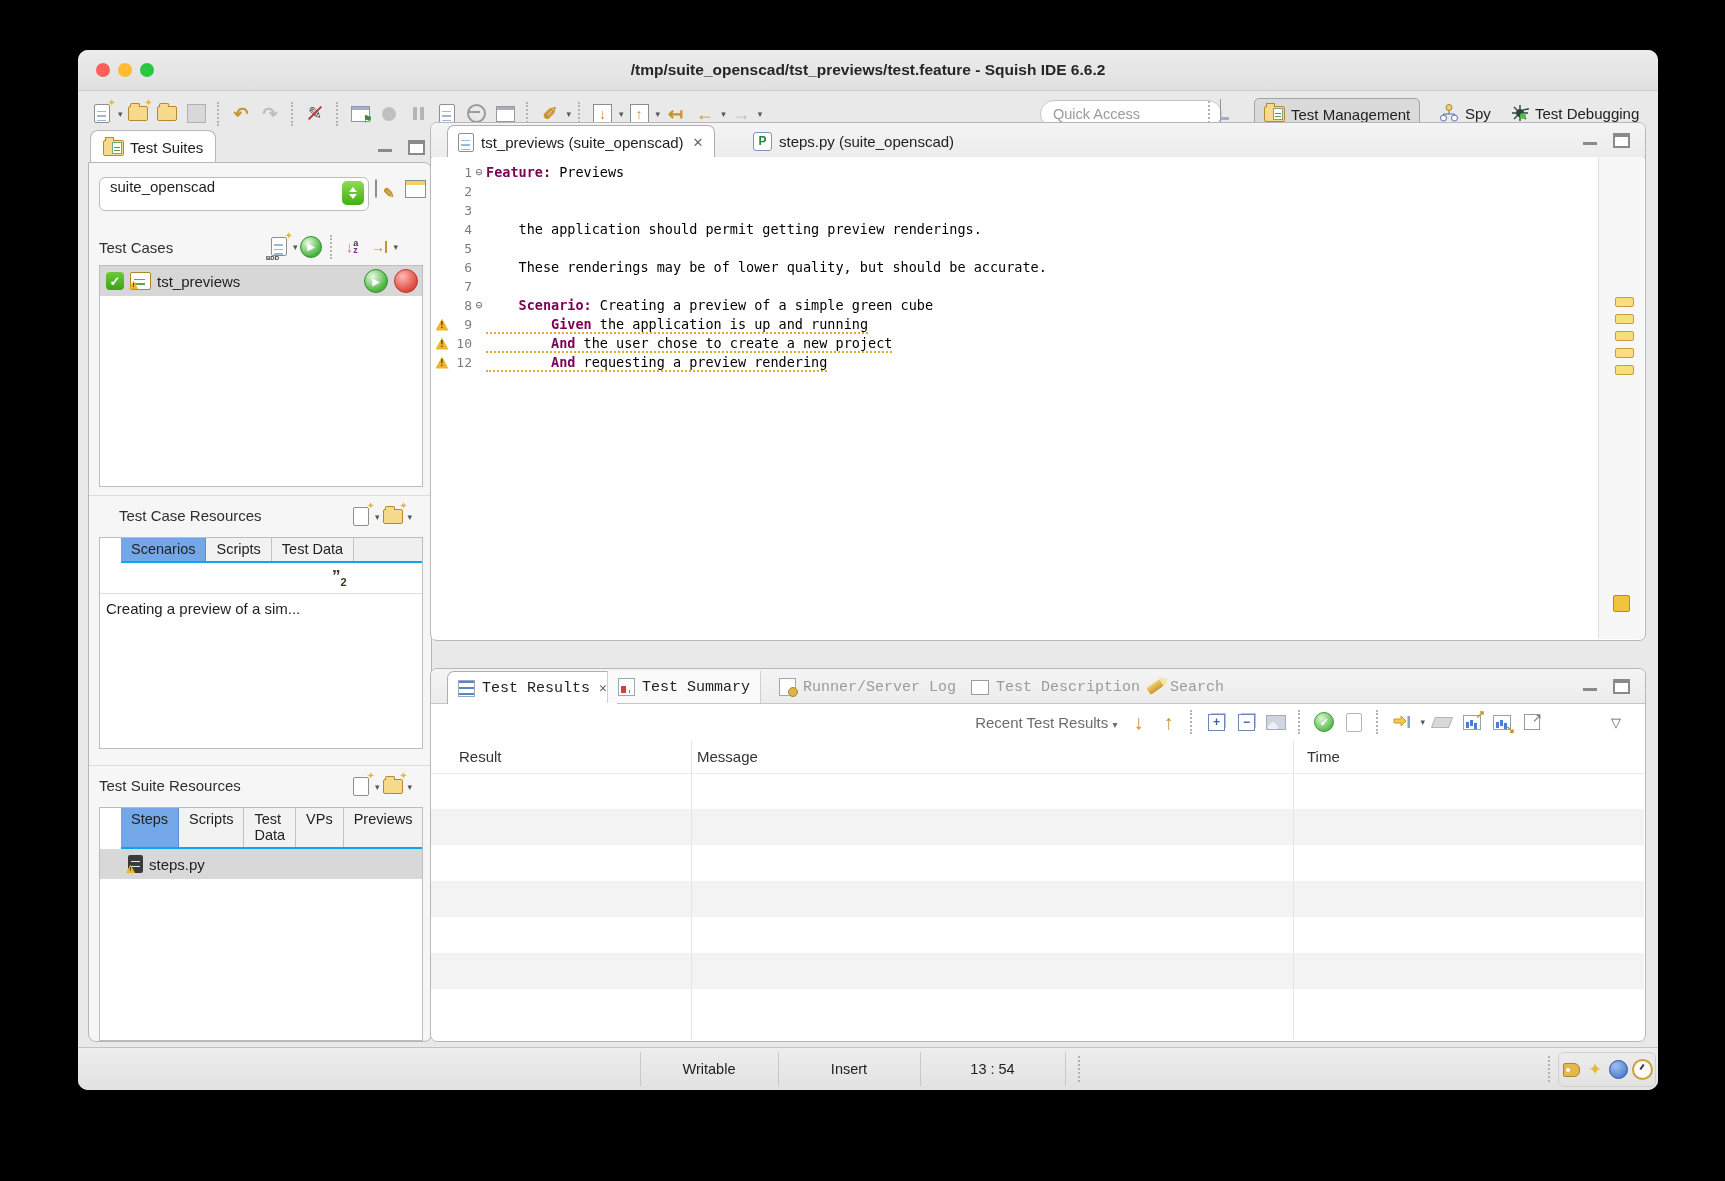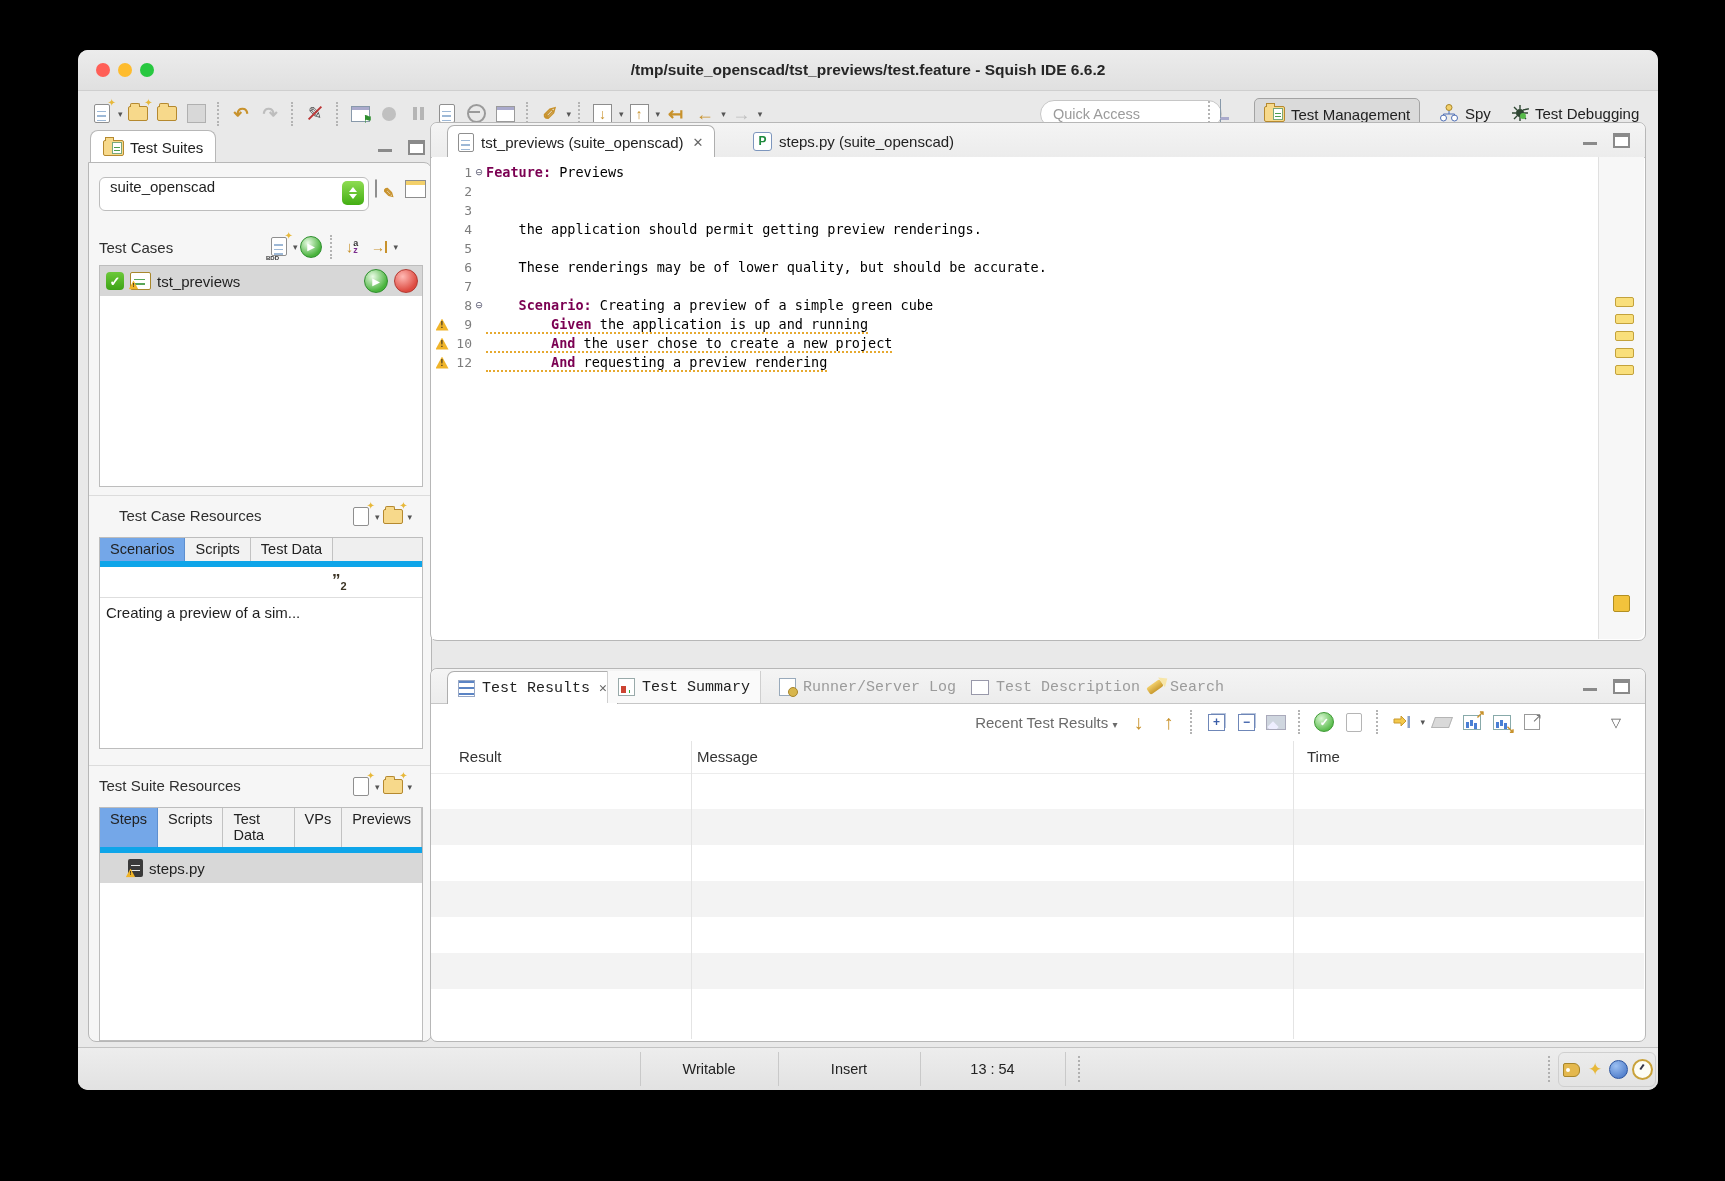--- a/index.html
+++ b/index.html
@@ -47,21 +47,21 @@
   .chip.sel{background:#dadada;border:1px solid #a3a3a3;}
   
   .group{position:absolute;background:#f4f4f4;border:1px solid #b7b7b7;border-radius:7px;}
   .viewtab{position:absolute;background:#fff;border:1px solid #b7b7b7;border-bottom:none;border-radius:8px 8px 0 0;
            display:flex;align-items:center;gap:6px;padding:0 12px;font-size:15px;}
   .minmax{position:absolute;width:18px;height:13px;}
   .minbtn{border-bottom:3px solid #8a8a8a;height:7px;width:14px;}
   .maxbtn{border:2px solid #8a8a8a;border-top:4px solid #8a8a8a;width:13px;height:9px;background:#fff;}
   .seclabel{position:absolute;font-size:15px;color:#2e2e2e;}
   .whitebox{position:absolute;background:#fff;border:1px solid #bdbdbd;}
-  .rtabs{display:flex;border-bottom:6px solid #0ea5e9;background:#efefef;}
+  .rtabs{display:flex;border-bottom:2px solid #0ea5e9;background:#efefef;margin-left:21px;}
   .rtab{padding:3px 10px 4px;font-size:14.5px;border-right:1px solid #c2c2c2;background:#f2f2f2;color:#222;}
   .rtab.on{background:#74a7e8;border-color:#5d8fd0;}
   .lrow{height:30px;display:flex;align-items:center;gap:6px;padding-left:6px;}
   .i-suite{width:19px;height:14px;background:#f7d98b;border:1px solid #b5892f;border-radius:2px;position:relative;}
   .i-suite::before{content:"";position:absolute;left:1px;top:-4px;width:7px;height:3px;background:#f7d98b;border:1px solid #b5892f;border-bottom:none;}
   .i-suite::after{content:"";position:absolute;right:1px;top:1px;width:8px;height:10px;background:#fff;border:1px solid #7aa87a;
                   background-image:repeating-linear-gradient(#fff 0 2px,#4f9e4f 2px 3.2px);background-position:1px 2px;background-size:6px 7px;background-repeat:no-repeat;}
   .i-bdd{width:19px;height:16px;background:#fff;border:1px solid #a8872c;border-radius:2px;position:relative;
          background-image:repeating-linear-gradient(#fff 0 3px,#59a659 3px 4.5px);background-size:11px 9px;background-repeat:no-repeat;background-position:3px 3px;}
   .i-script{width:15px;height:18px;background:#3a3a3a;border-radius:2px;position:relative;

